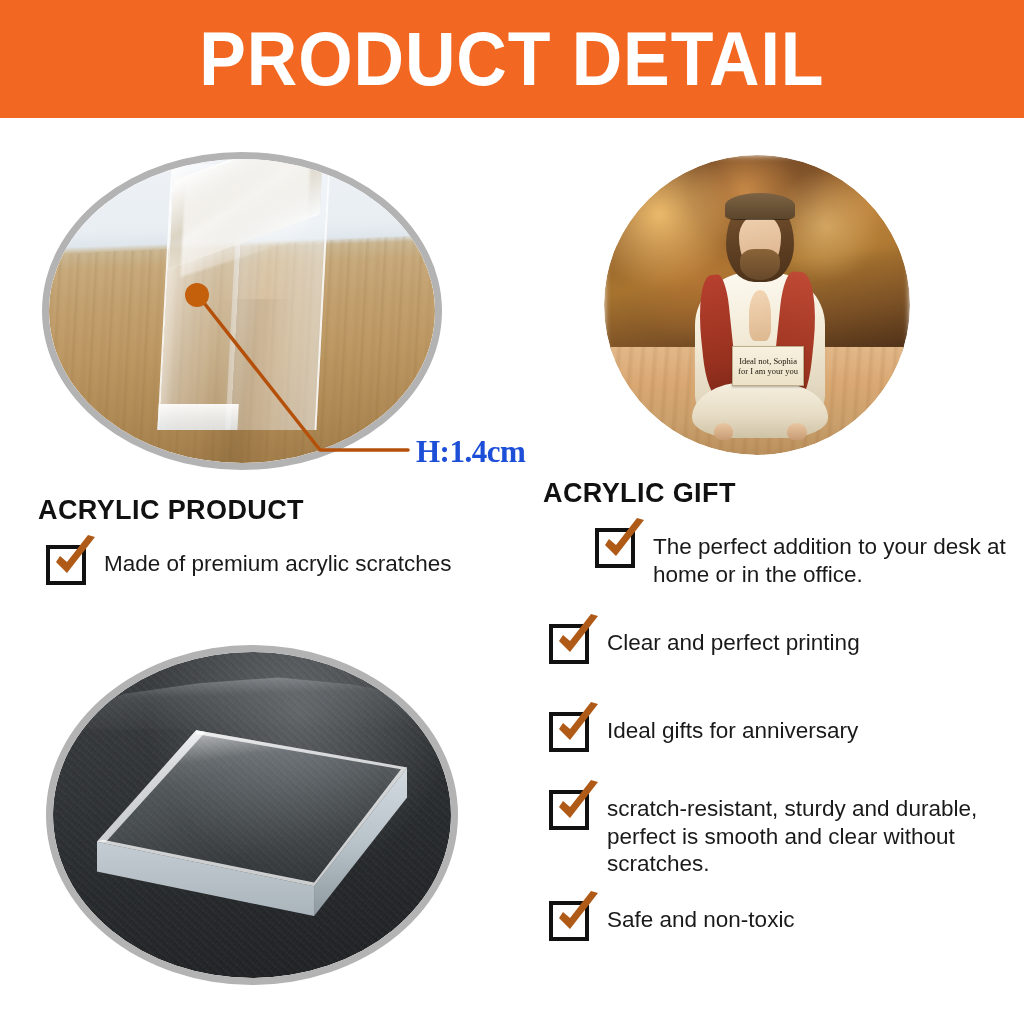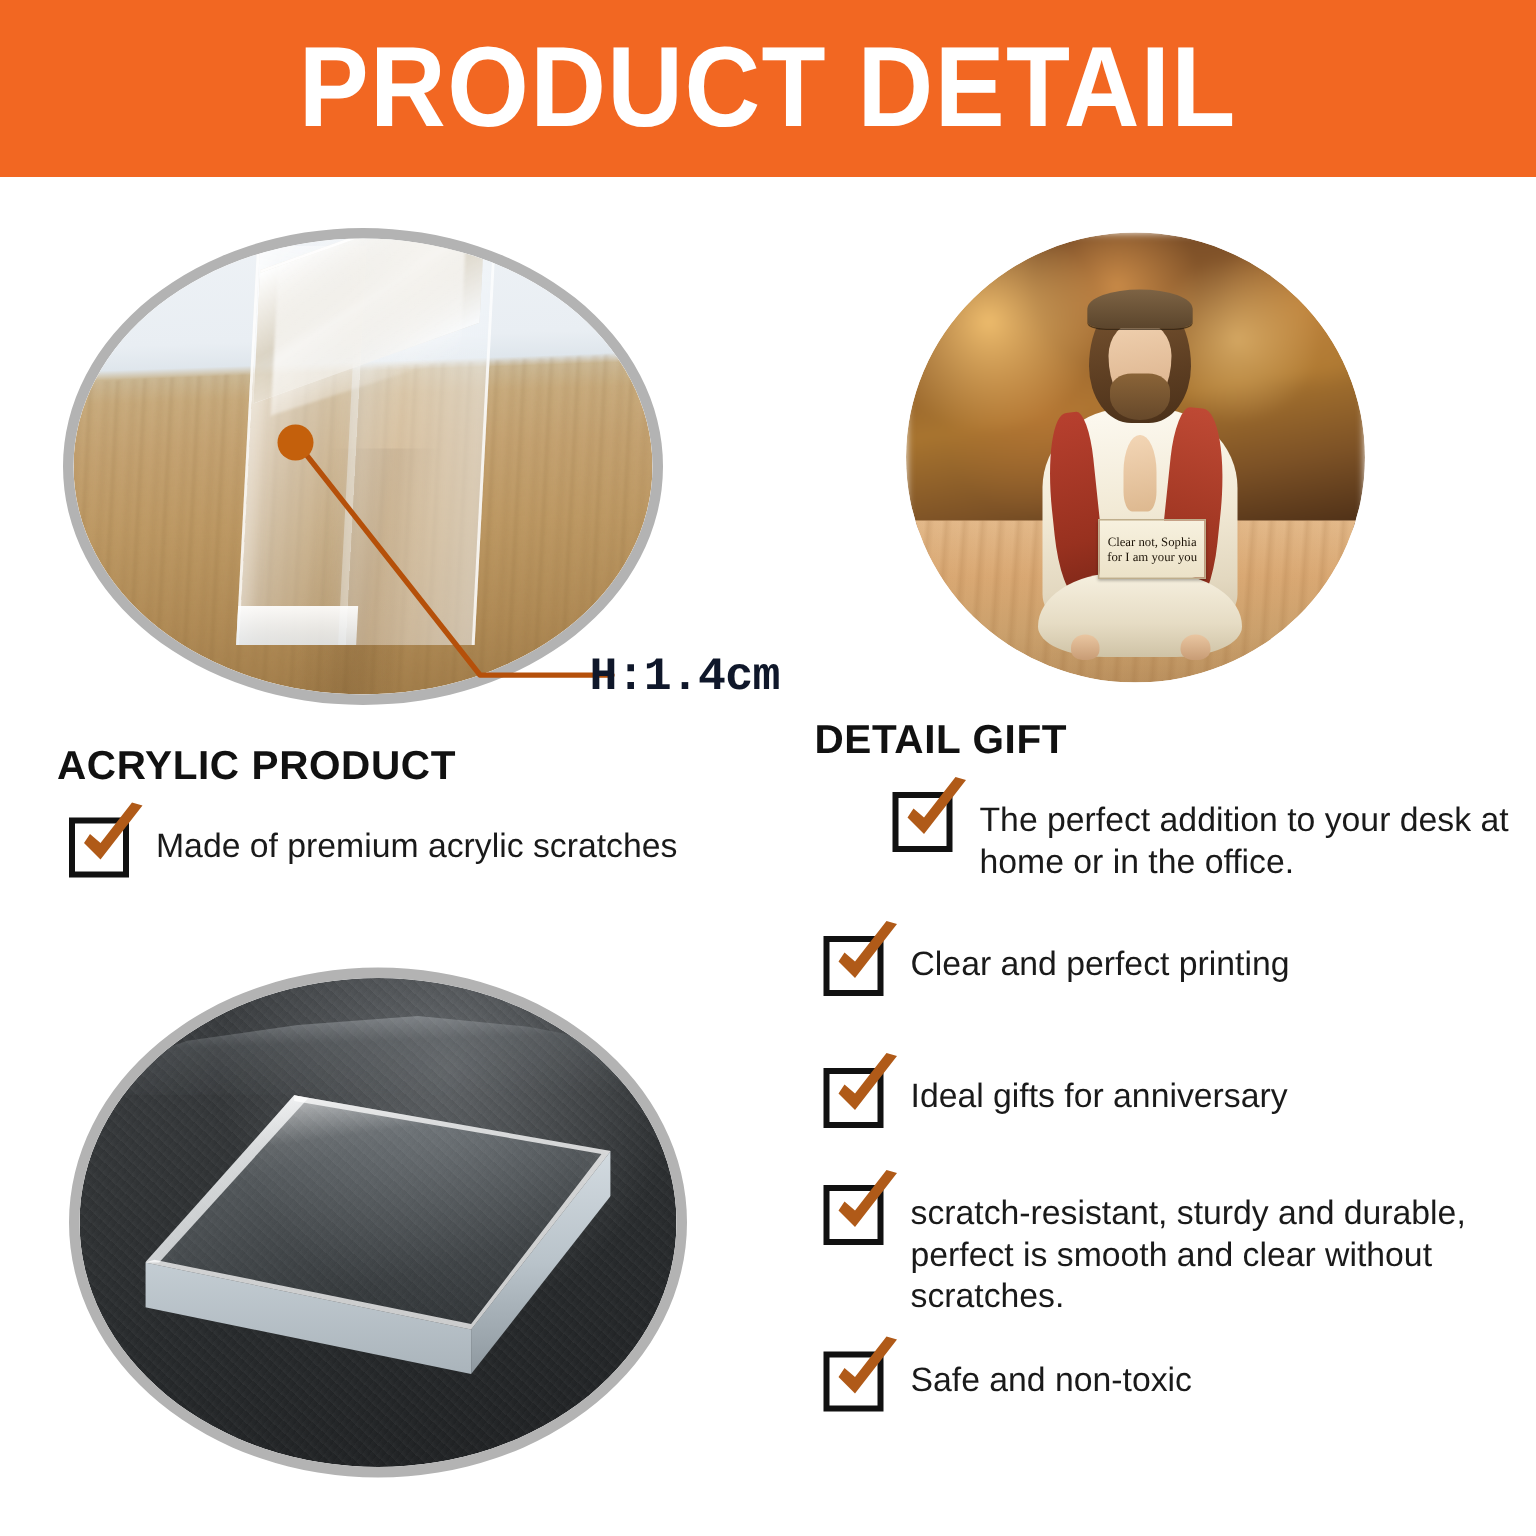--- a/index.html
+++ b/index.html
@@ -164,27 +164,27 @@
   .callout-svg {
     position: absolute;
     left: 150px;
     top: 280px;
     width: 260px;
     height: 190px;
     overflow: visible;
   }
   .callout-label {
     position: absolute;
-    left: 393px;
+    left: 416px;
     top: 434px;
-    font-family: Liberation Mono, monospace;
+    font-family: Liberation Serif, serif;
     font-weight: bold;
     font-size: 31px;
     letter-spacing: -0.5px;
-    color: #0f172a;
+    color: #1d4ed8;
     white-space: nowrap;
   }
 
   
   #photo-figurine {
     left: 604px;
     top: 155px;
     width: 306px;
     height: 300px;
   }
@@ -463,21 +463,21 @@
         <div class="st-sash-r"></div>
         <div class="st-legs"></div>
         <div class="st-foot-l"></div>
         <div class="st-foot-r"></div>
         <div class="st-hands"></div>
         <div class="st-hair"></div>
         <div class="st-face"></div>
         <div class="st-beard"></div>
         <div class="st-crown"></div>
         <div class="st-plaque">
-          <div class="plaque-line">Clear not, Sophia</div>
+          <div class="plaque-line">Ideal not, Sophia</div>
           <div class="plaque-line">for I am your you</div>
         </div>
       </div>
     </div>
   </div>
 </div>
 
 <div class="oval oval-bordered" id="photo-acrylic-block">
   <div class="oval-inner">
     <div class="slate-scene">
@@ -499,21 +499,21 @@
 
 <div class="feature-item" id="feat-acrylic-0">
   <span class="checkbox">
     <svg viewBox="0 0 52 52" aria-hidden="true">
       <path d="M8,27 L19,38 L47,2 L40,0 L19,27 L12,21 Z" fill="#B05A18"></path>
     </svg>
   </span>
   <span class="feature-text">Made of premium acrylic scratches</span>
 </div>
 
-<div class="section-heading" id="heading-gift">DETAIL GIFT</div>
+<div class="section-heading" id="heading-gift">ACRYLIC GIFT</div>
 
 <div class="feature-item" id="feat-gift-0">
   <span class="checkbox">
     <svg viewBox="0 0 52 52" aria-hidden="true">
       <path d="M8,27 L19,38 L47,2 L40,0 L19,27 L12,21 Z" fill="#B05A18"></path>
     </svg>
   </span>
   <span class="feature-text">The perfect addition to your desk at home or in the office.</span>
 </div>
 

